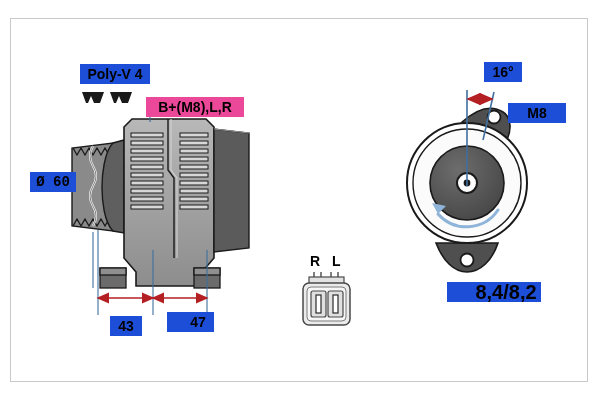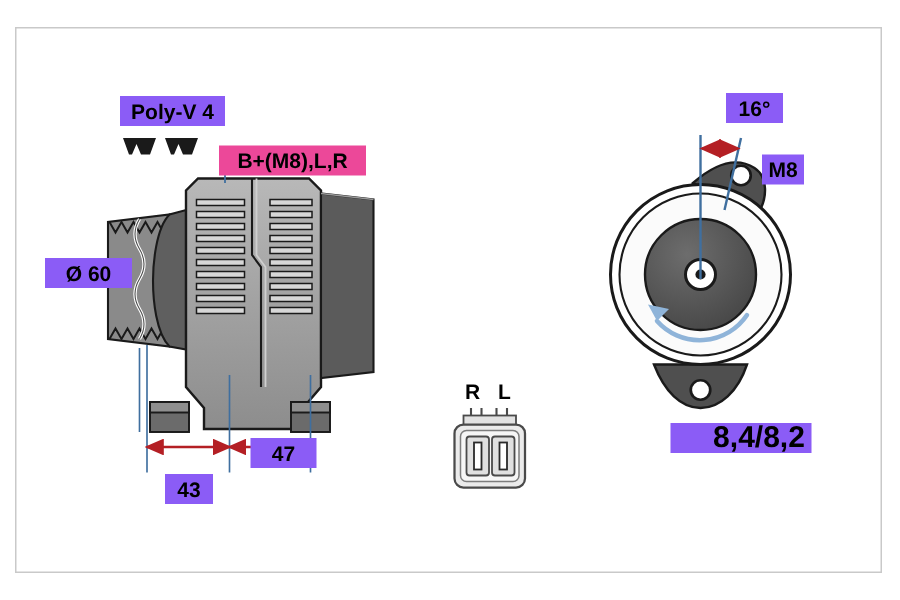--- a/index.html
+++ b/index.html
@@ -10,21 +10,21 @@
   }
   #frame{
     position:absolute;left:10px;top:18px;width:578px;height:364px;
     border:1px solid #c9c9c9;box-sizing:border-box;
   }
   #stage{position:absolute;left:0;top:0;width:600px;height:400px;}
   .lbl{
     position:absolute;display:flex;align-items:center;justify-content:center;
     font-weight:bold;color:#000;white-space:nowrap;line-height:1;
   }
-  .lbl-yellow{background:#8b5cf6;}
+  .lbl-yellow{background:#1d4ed8;}
   .lbl-blue{background:#ec4899;}
   .plain{position:absolute;font-weight:bold;color:#000;line-height:1;}
   svg{position:absolute;left:0;top:0;}
 </style>
 </head>
 <body>
 
 <div id="frame"></div>
 
 <div id="stage">
@@ -168,31 +168,31 @@
   </g>
 </svg>
 
 <div class="lbl lbl-yellow" style="left:80px;top:64px;width:70px;height:20px;font-size:14px;">Poly-V 4</div>
 
 <svg width="60" height="16" style="left:80px;top:90px;">
   <path d="M2,2 h22 l-4,11 h-6 l-3,-7 l-3,7 h-2 Z" fill="#1a1a1a"></path>
   <path d="M30,2 h22 l-4,11 h-6 l-3,-7 l-3,7 h-2 Z" fill="#1a1a1a"></path>
 </svg>
 
-<div class="lbl lbl-yellow" style="left:30px;top:172px;width:58px;height:20px;font-size:14px;">Ø 60</div>
+<div class="lbl lbl-yellow" style="left:30px;top:172px;width:46px;height:20px;font-size:14px;font-family:Liberation Mono, monospace;">Ø 60</div>
 
 <div class="lbl lbl-blue" style="left:146px;top:97px;width:98px;height:20px;font-size:14px;">B+(M8),L,R</div>
 
 <div class="lbl lbl-yellow" style="left:110px;top:316px;width:32px;height:20px;font-size:14px;">43</div>
 
-<div class="lbl lbl-yellow" style="left:167px;top:292px;width:44px;height:20px;font-size:14px;">47</div>
+<div class="lbl lbl-yellow" style="left:167px;top:312px;width:32px;height:20px;font-size:14px;padding-left:15px;">47</div>
 
 <div class="lbl lbl-yellow" style="left:484px;top:62px;width:38px;height:20px;font-size:14px;text-align:center;">16°</div>
 
-<div class="lbl lbl-yellow" style="left:508px;top:103px;width:28px;height:20px;font-size:14px;">M8</div>
+<div class="lbl lbl-yellow" style="left:508px;top:103px;width:58px;height:20px;font-size:14px;">M8</div>
 
 <div class="lbl lbl-yellow" style="left:447px;top:282px;width:70px;height:20px;font-size:20px;padding-left:24px;">8,4/8,2</div>
 
 <div class="plain" style="left:310px;top:254px;font-size:14px;">R</div>
 
 <div class="plain" style="left:332px;top:254px;font-size:14px;">L</div>
 
 </div>
 
 </body></html>

